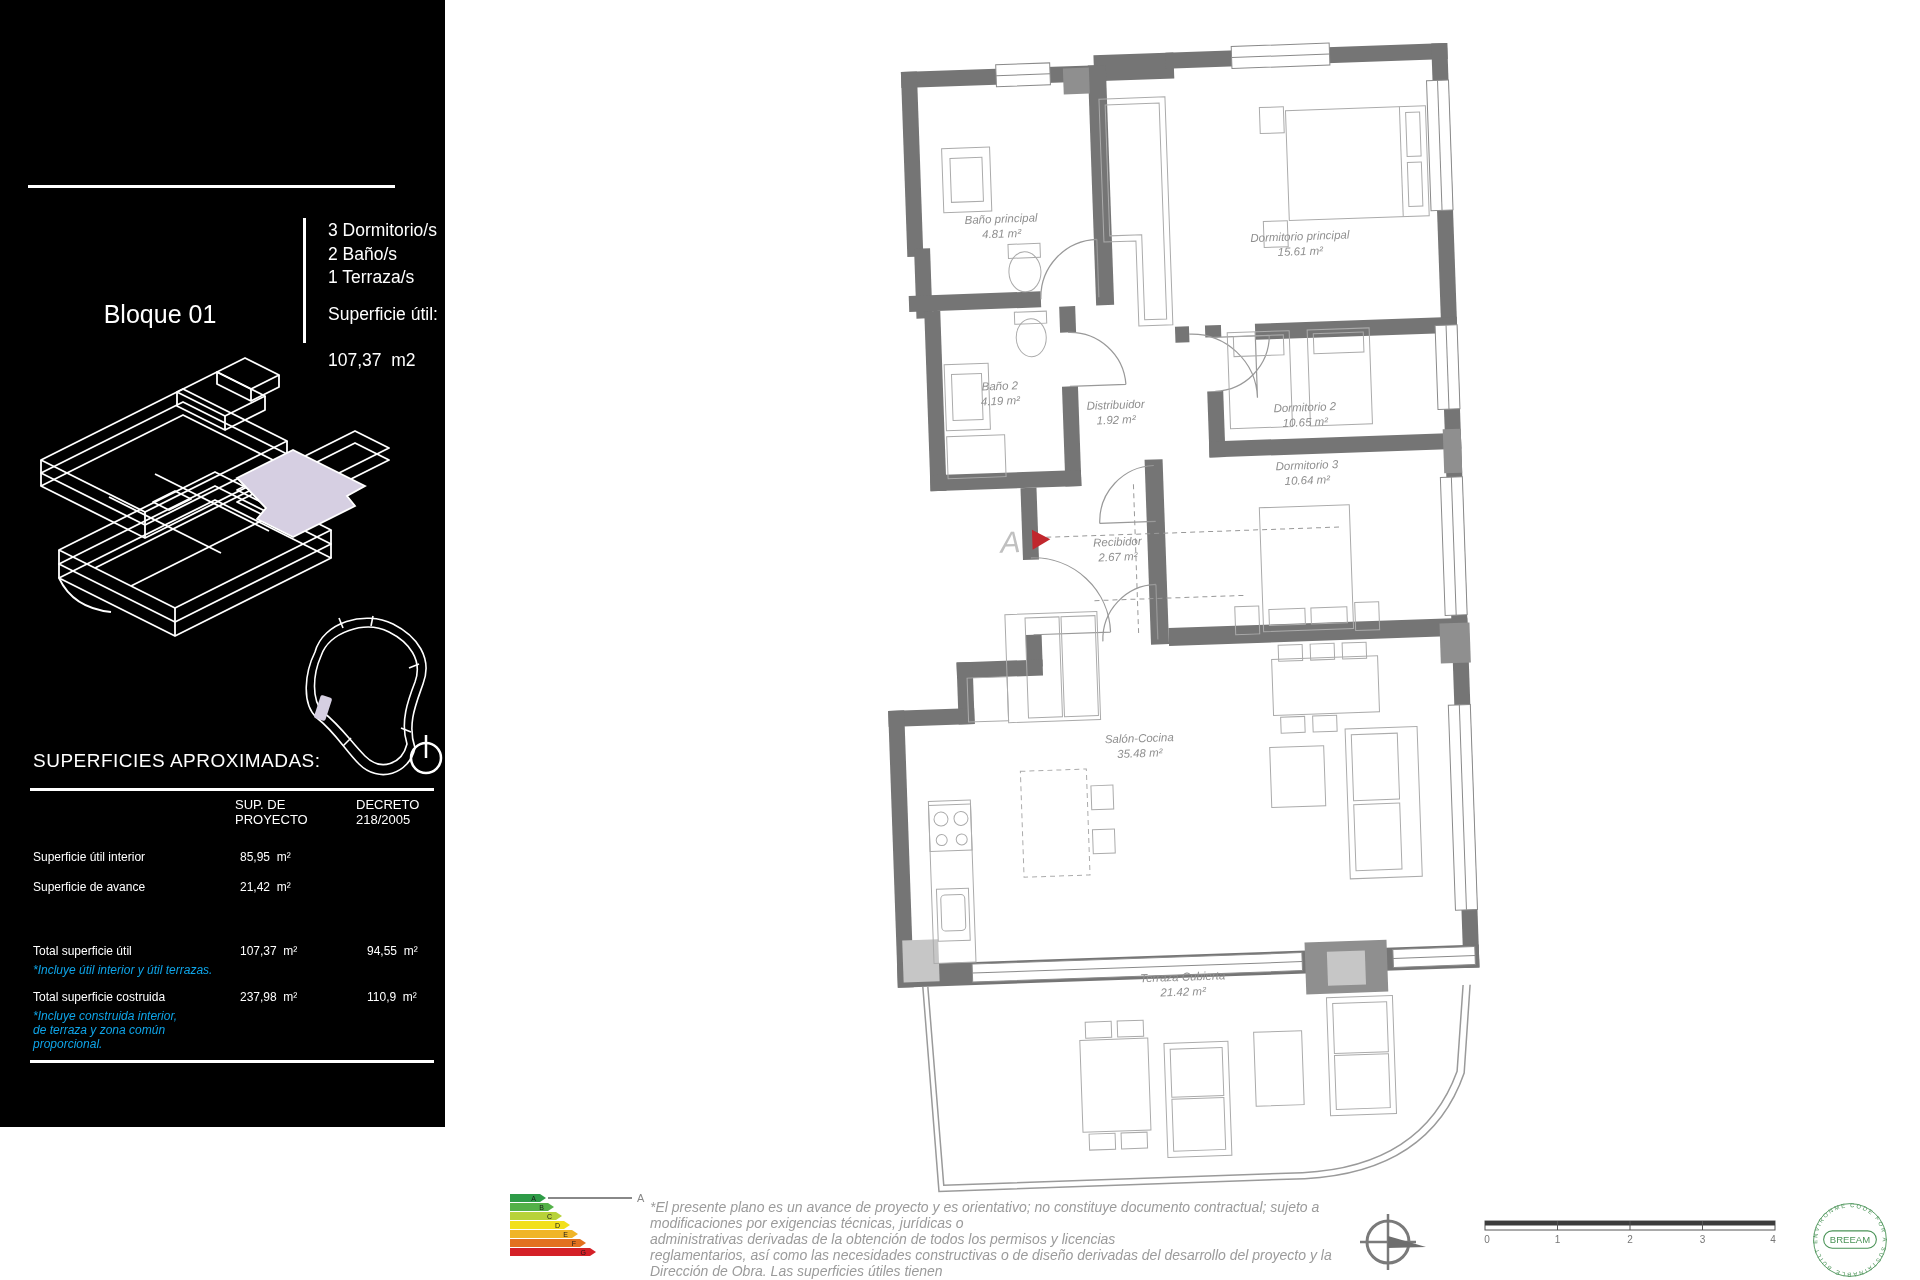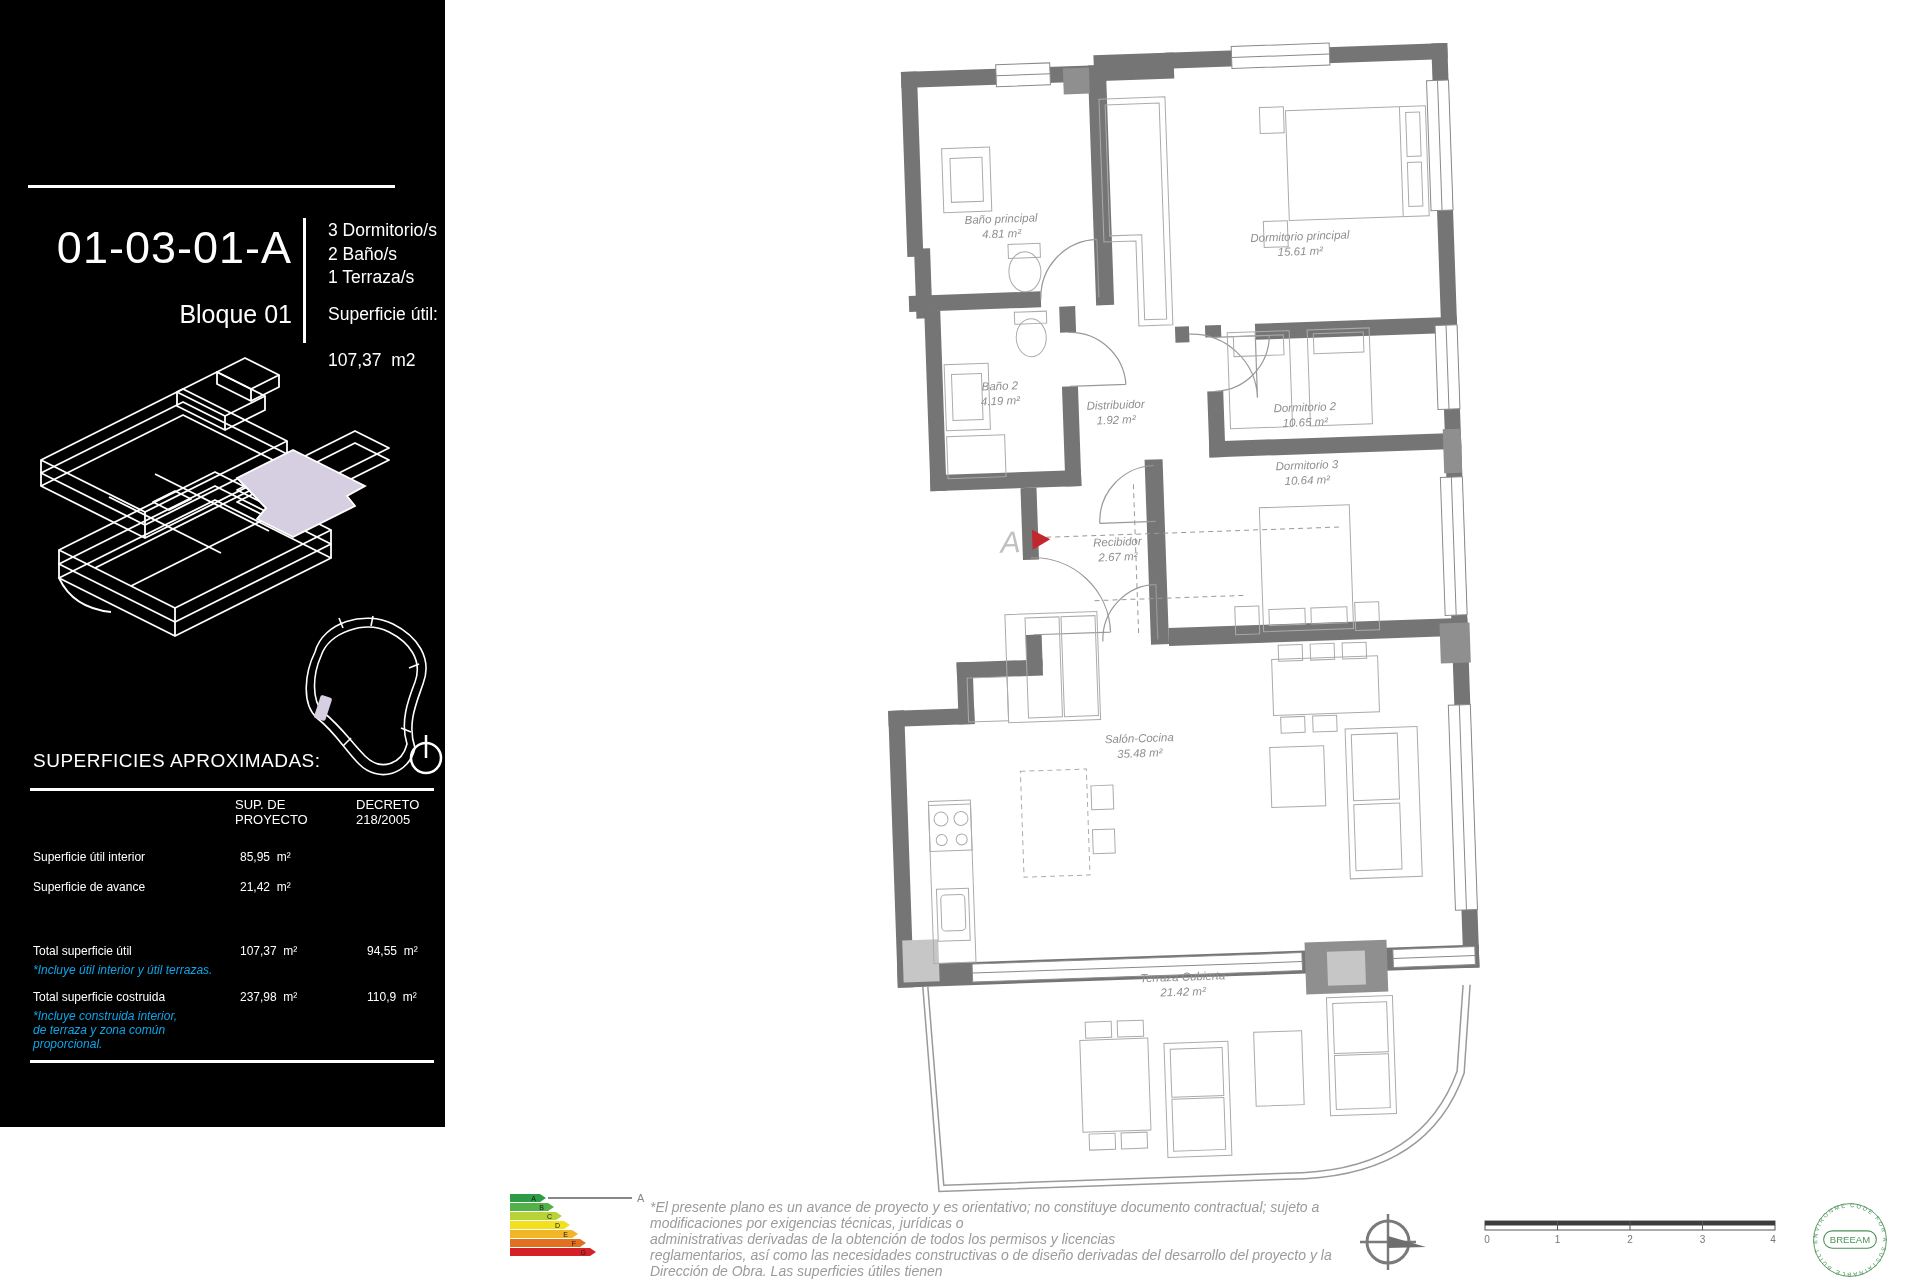--- a/index.html
+++ b/index.html
@@ -3,21 +3,21 @@
 <meta charset="utf-8">
 <style>
   html,body{margin:0;padding:0;background:#fff;}
   #page{position:relative;width:1920px;height:1280px;background:#fff;overflow:hidden;
         font-family:"Liberation Sans",sans-serif;}
   
   #sidebar{position:absolute;left:0;top:0;width:445px;height:1127px;background:#000;color:#fff;}
   .hline{position:absolute;background:#fff;height:3px;}
   #unitcode{position:absolute;left:28px;top:222px;width:264px;text-align:right;
             font-size:45px;letter-spacing:1px;color:#fff;}
-  #bloque{position:absolute;left:28px;top:300px;width:264px;text-align:right;font-size:25px;}
+  #bloque{position:absolute;left:28px;top:300px;width:264px;text-align:center;font-size:25px;}
   #vsep{position:absolute;left:303px;top:218px;width:3px;height:125px;background:#fff;}
   #features{position:absolute;left:328px;top:219px;font-size:17.5px;line-height:23.5px;}
   #areahead{position:absolute;left:328px;top:303px;font-size:17.5px;line-height:22px;}
   #supheading{position:absolute;left:33px;top:750px;font-size:19px;letter-spacing:.5px;}
   .th{position:absolute;top:797px;text-align:left;font-size:13px;line-height:15px;white-space:pre-line;}
   #th1{left:235px;width:90px;}
   #th2{left:356px;width:92px;}
   .trow{position:absolute;left:33px;width:405px;font-size:12px;color:#fff;}
   .trow .v1{position:absolute;left:207px;top:0;white-space:pre;}
   .trow .v2{position:absolute;left:334px;top:0;white-space:pre;}
@@ -32,21 +32,20 @@
   .ticklabel{font-size:10px;fill:#777;text-anchor:middle;font-family:"Liberation Sans",sans-serif;}
 </style>
 </head>
 <body>
 
 <div id="page">
 
   <aside id="sidebar">
     <div class="hline" style="left:28px;top:185px;width:367px;"></div>
 
-    <div id="unitcode">01-03-01-A</div>
     <div id="bloque">Bloque 01</div>
     <div id="vsep"></div>
 
     <div id="features">
       <div>3 Dormitorio/s</div>
       <div>2 Baño/s</div>
       <div>1 Terraza/s</div>
     </div>
     <div id="areahead">
       <div>Superficie útil:</div>

